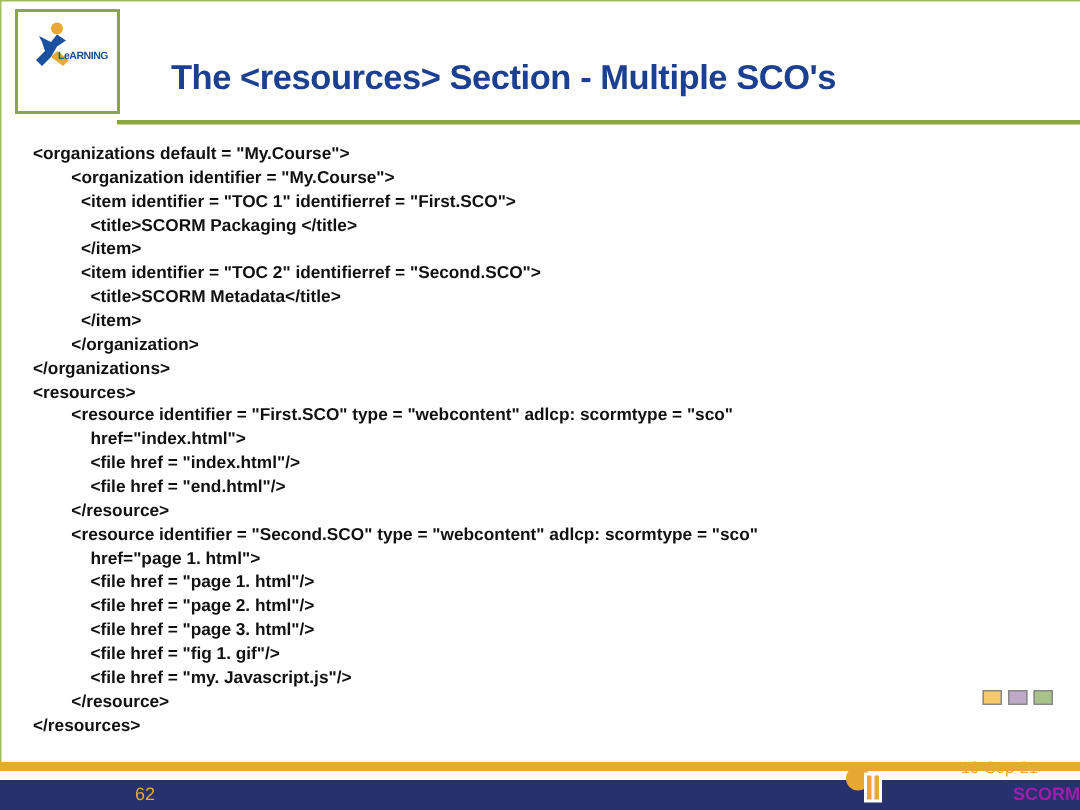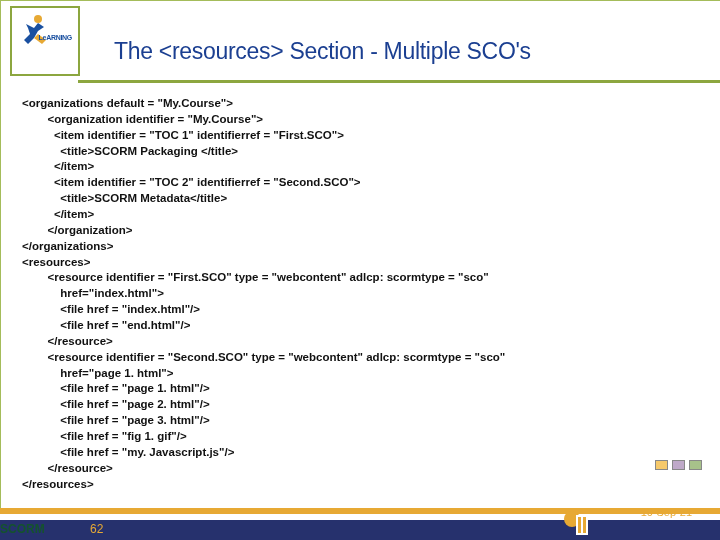--- a/index.html
+++ b/index.html
@@ -35,21 +35,21 @@
   }
   .green-bar {
     position: absolute;
     left: 78px; right: 0;
     top: 80px; height: 3px;
     background: #8ca63f;
   }
   .title {
     position: absolute;
     left: 114px; top: 38px;
-    font-size: 23px; font-weight: normal;
+    font-size: 23px; font-weight: bold;
     color: #1b3f91;
     letter-spacing: -0.3px;
   }
   .code {
     position: absolute;
     left: 22px; top: 96px;
     right: 30px;
     font-family: Arial, Helvetica, sans-serif;
     font-size: 11.5px;
     font-weight: bold;
@@ -63,22 +63,22 @@
     height: 38px;
   }
   .stripe-gold { position:absolute; left:0; right:0; bottom:26px; height:6px; background:#e7a934; }
   .stripe-midgap { position:absolute; left:0; right:0; bottom:20px; height:6px; background:#fff; }
   .stripe-blue { position:absolute; left:0; right:0; bottom:0; height:20px; background:#26316d; }
   .page-num {
     position:absolute; left:90px; bottom:4px;
     font-size:12px; font-weight:normal; color:#e7a934;
   }
   .foot-center {
-    position:absolute; left:0; right:0; bottom:4px; text-align:left;
-    font-size:12px; font-weight:bold; color:#14532d;
+    position:absolute; left:0; right:0; bottom:4px; text-align:right;
+    font-size:12px; font-weight:bold; color:#a21caf;
   }
   .date {
     position:absolute; right:28px; bottom:22px;
     font-size:11px; color:#e7a934;
   }
   .copyright {
     position:absolute; right:12px; bottom:3px;
     font-size:10px; color:#9aa7d0;
   }
   .iti-logo {

